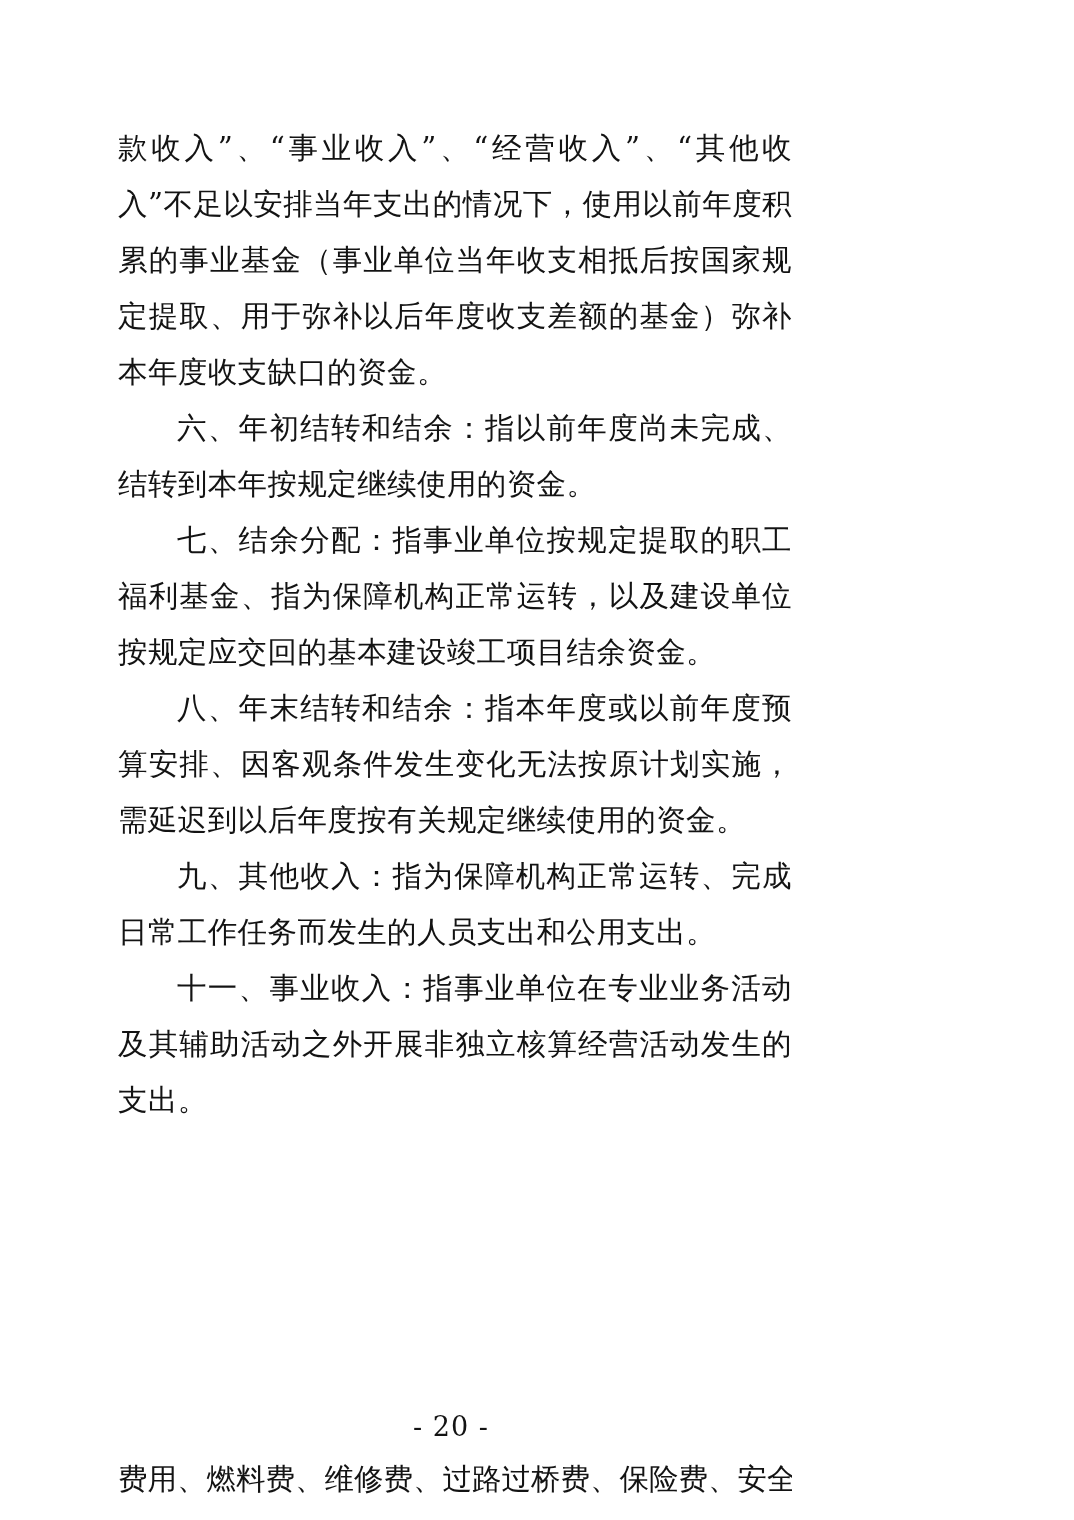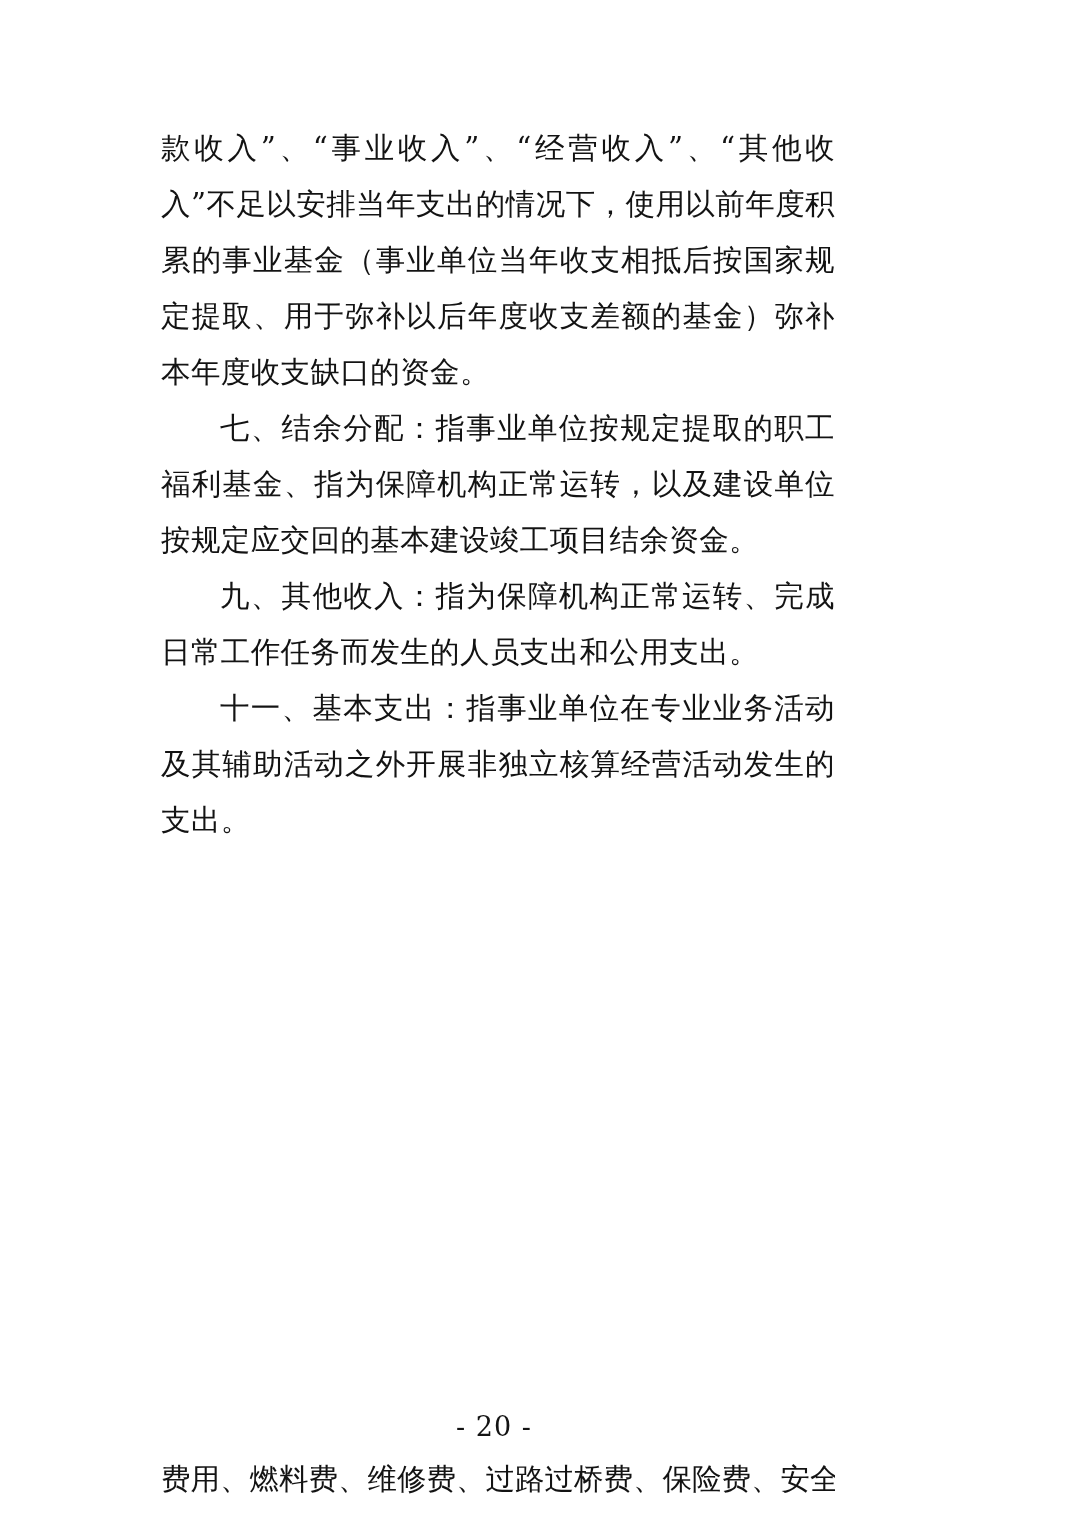--- a/index.html
+++ b/index.html
@@ -16,21 +16,20 @@
     overflow: hidden;
   }
   .page {
     position: absolute;
     left: 0;
     top: 0;
     width: 910px;
     height: 1520px;
     box-sizing: border-box;
     padding: 120px 118px 60px 118px;
-    margin-left: 43px;
   }
   .doc-body {
     font-size: 29.5px;
     line-height: 56px;
     text-align: justify;
     text-justify: inter-ideograph;
     letter-spacing: 0.4px;
     color: #131313;
   }
   .para {
@@ -64,19 +63,21 @@
     white-space: nowrap;
     overflow: hidden;
   }
 </style>
 </head>
 <body>
 
 <div class="page">
   <div class="doc-body">
     <p class="para">款收入”、“事业收入”、“经营收入”、“其他收入”不足以安排当年支出的情况下，使用以前年度积累的事业基金（事业单位当年收支相抵后按国家规定提取、用于弥补以后年度收支差额的基金）弥补本年度收支缺口的资金。</p>
+    <p class="para indent">六、年初结转和结余：指以前年度尚未完成、结转到本年按规定继续使用的资金。</p>
     <p class="para indent">七、结余分配：指事业单位按规定提取的职工福利基金、指为保障机构正常运转，以及建设单位按规定应交回的基本建设竣工项目结余资金。</p>
+    <p class="para indent">八、年末结转和结余：指本年度或以前年度预算安排、因客观条件发生变化无法按原计划实施，需延迟到以后年度按有关规定继续使用的资金。</p>
     <p class="para indent">九、其他收入：指为保障机构正常运转、完成日常工作任务而发生的人员支出和公用支出。</p>
-    <p class="para indent">十一、基本支出：指事业单位在专业业务活动及其辅助活动之外开展非独立核算经营活动发生的支出。</p>
+    <p class="para indent">十一、事业收入：指事业单位在专业业务活动及其辅助活动之外开展非独立核算经营活动发生的支出。</p>
   </div>
   <div class="page-number">- 20 -</div>
   <div class="tail-line">费用、燃料费、维修费、过路过桥费、保险费、安全奖励费用等支</div>
 </div>
 
 </body></html>

